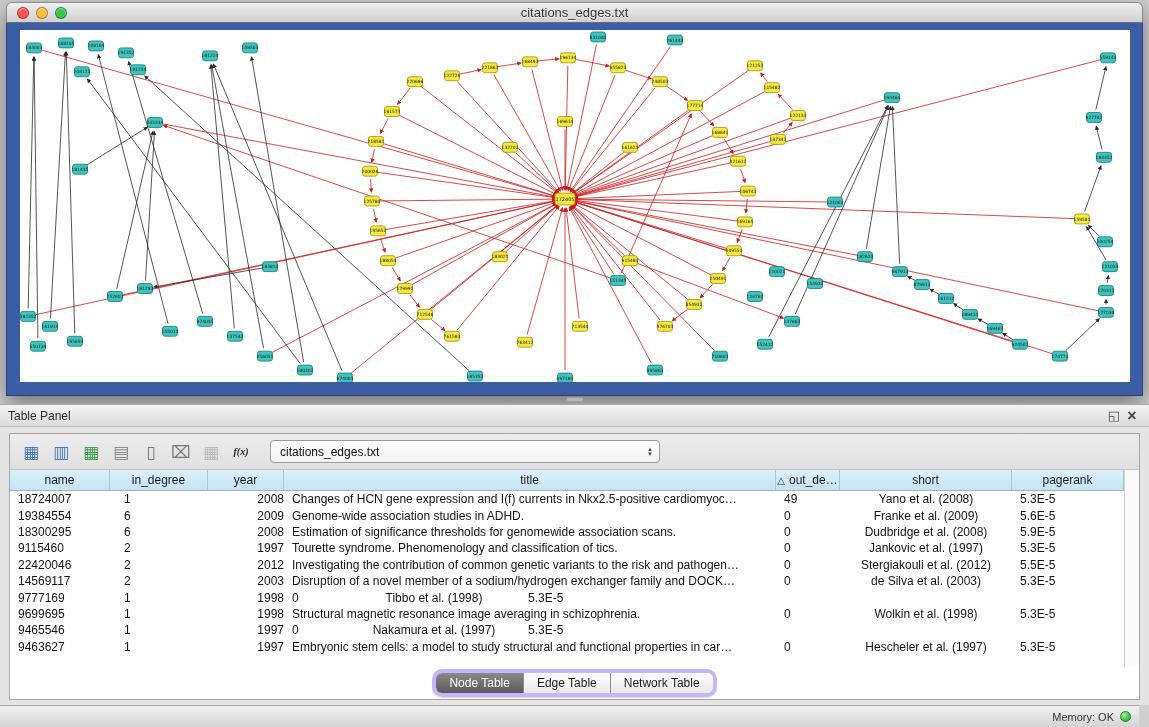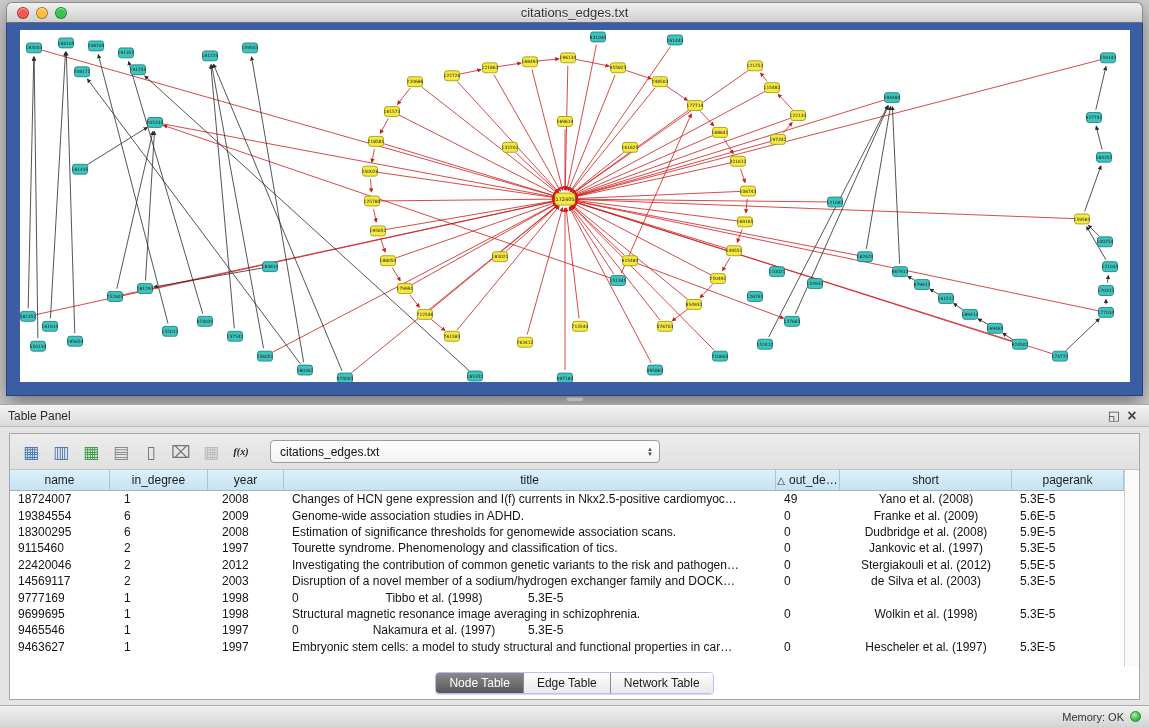--- a/index.html
+++ b/index.html
@@ -103,47 +103,47 @@
     font-size:12px; color:#1c1c1c; border-right:1px solid #aac4d4;
     overflow:hidden; white-space:nowrap;
   }
   .th .sort { font-size:10px; margin-right:4px; color:#333; }
   .tbody { flex:1; overflow:hidden; position:relative; margin-right:15px; }
   .tr { display:flex; height:16.4px; align-items:center; }
   .td {
     font-size:12px; color:#141414; padding-left:8px;
     overflow:hidden; white-space:nowrap;
   }
-  .c0 { width:100px; } .c1 { width:98px; } .c2 { width:76px; }
+  .c0 { width:100px; } .c1 { width:98px; } .c2 { width:76px;text-align:right; }
   .c3 { width:492px; } .c4 { width:64px; } .c5 { width:172px; }
   .c6 { flex:1; }
   .td.c1, .td.c2 { padding-left:14px; }
   .td.c5 { text-align:center; padding-left:0; }
   .vscroll {
     position:absolute; right:0; top:0; bottom:0; width:15px;
     background:#fafafa; border-left:1px solid #d0d0d0;
   }
 
   
   .tabs-row { height:32px; display:flex; align-items:center; justify-content:center; background:#ffffff; }
   .tabs {
-    display:inline-flex; border:1px solid #c4b5fd; border-radius:4px; overflow:hidden;
+    display:inline-flex; border:4px solid #c4b5fd; border-radius:10px; overflow:hidden;
     box-shadow:0 1px 1px rgba(0,0,0,.15);
   }
   .seg {
     border:none; font-size:12px; padding:3px 13px; cursor:default;
     background:linear-gradient(#fdfdfd,#e9e9e9); color:#1d1d1d;
     font-family:"Liberation Sans",sans-serif;
   }
   .seg + .seg { border-left:1px solid #8a8a8a; }
   .seg.sel { background:linear-gradient(#8a8a8a,#585858); color:#ffffff; }
 
   
   .statusbar {
-    position:absolute; left:0; right:0; bottom:0; height:22px;
+    position:absolute; left:0; right:10px; bottom:0; height:22px;
     background:linear-gradient(#f1f1f1,#d4d4d4);
     border-top:1px solid #ababab;
     display:flex; align-items:center; justify-content:flex-end;
     padding-right:8px; gap:6px;
   }
   .mem-label { font-size:11px; color:#333; }
   .mem-dot {
     width:11px; height:11px; border-radius:50%;
     background:radial-gradient(circle at 35% 30%, #a6f0a0, #2fb83a 70%);
     border:1px solid #1f8c2a;

